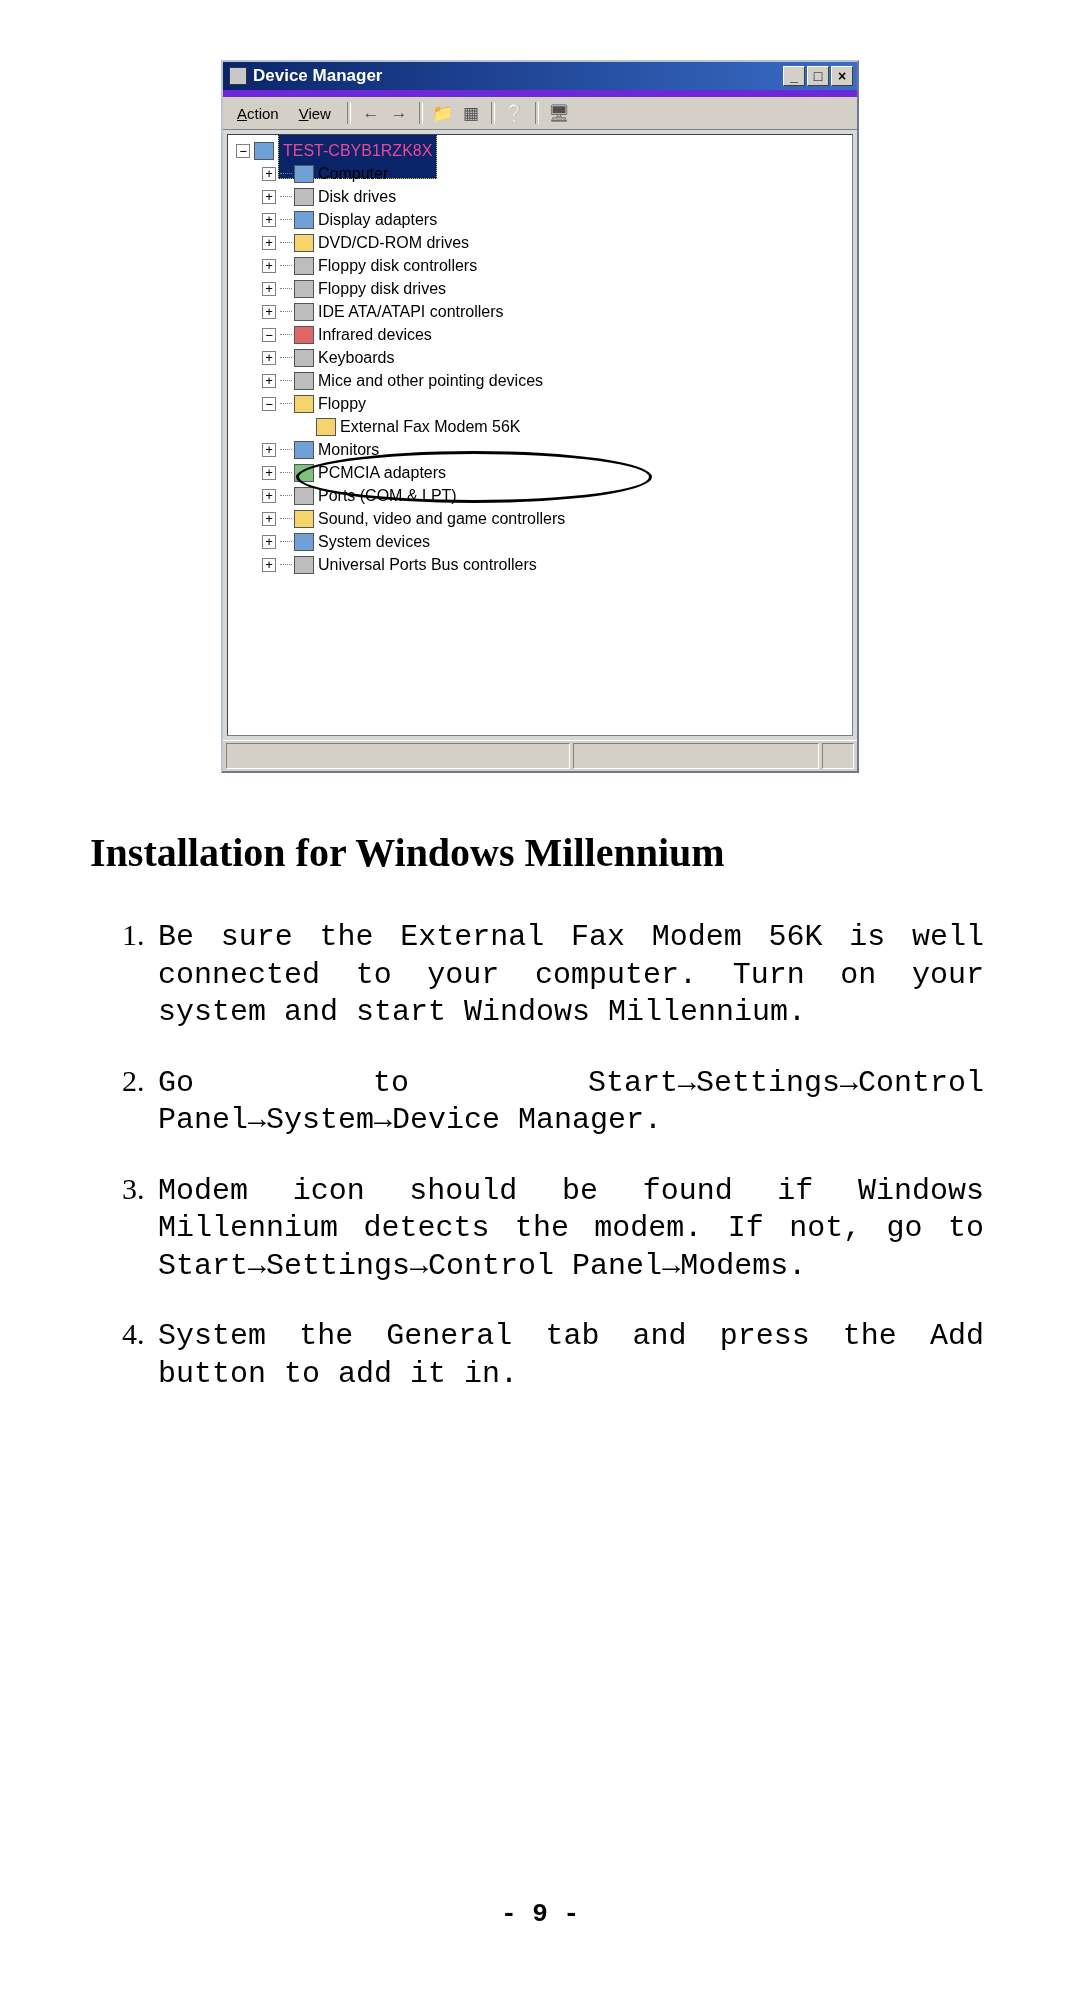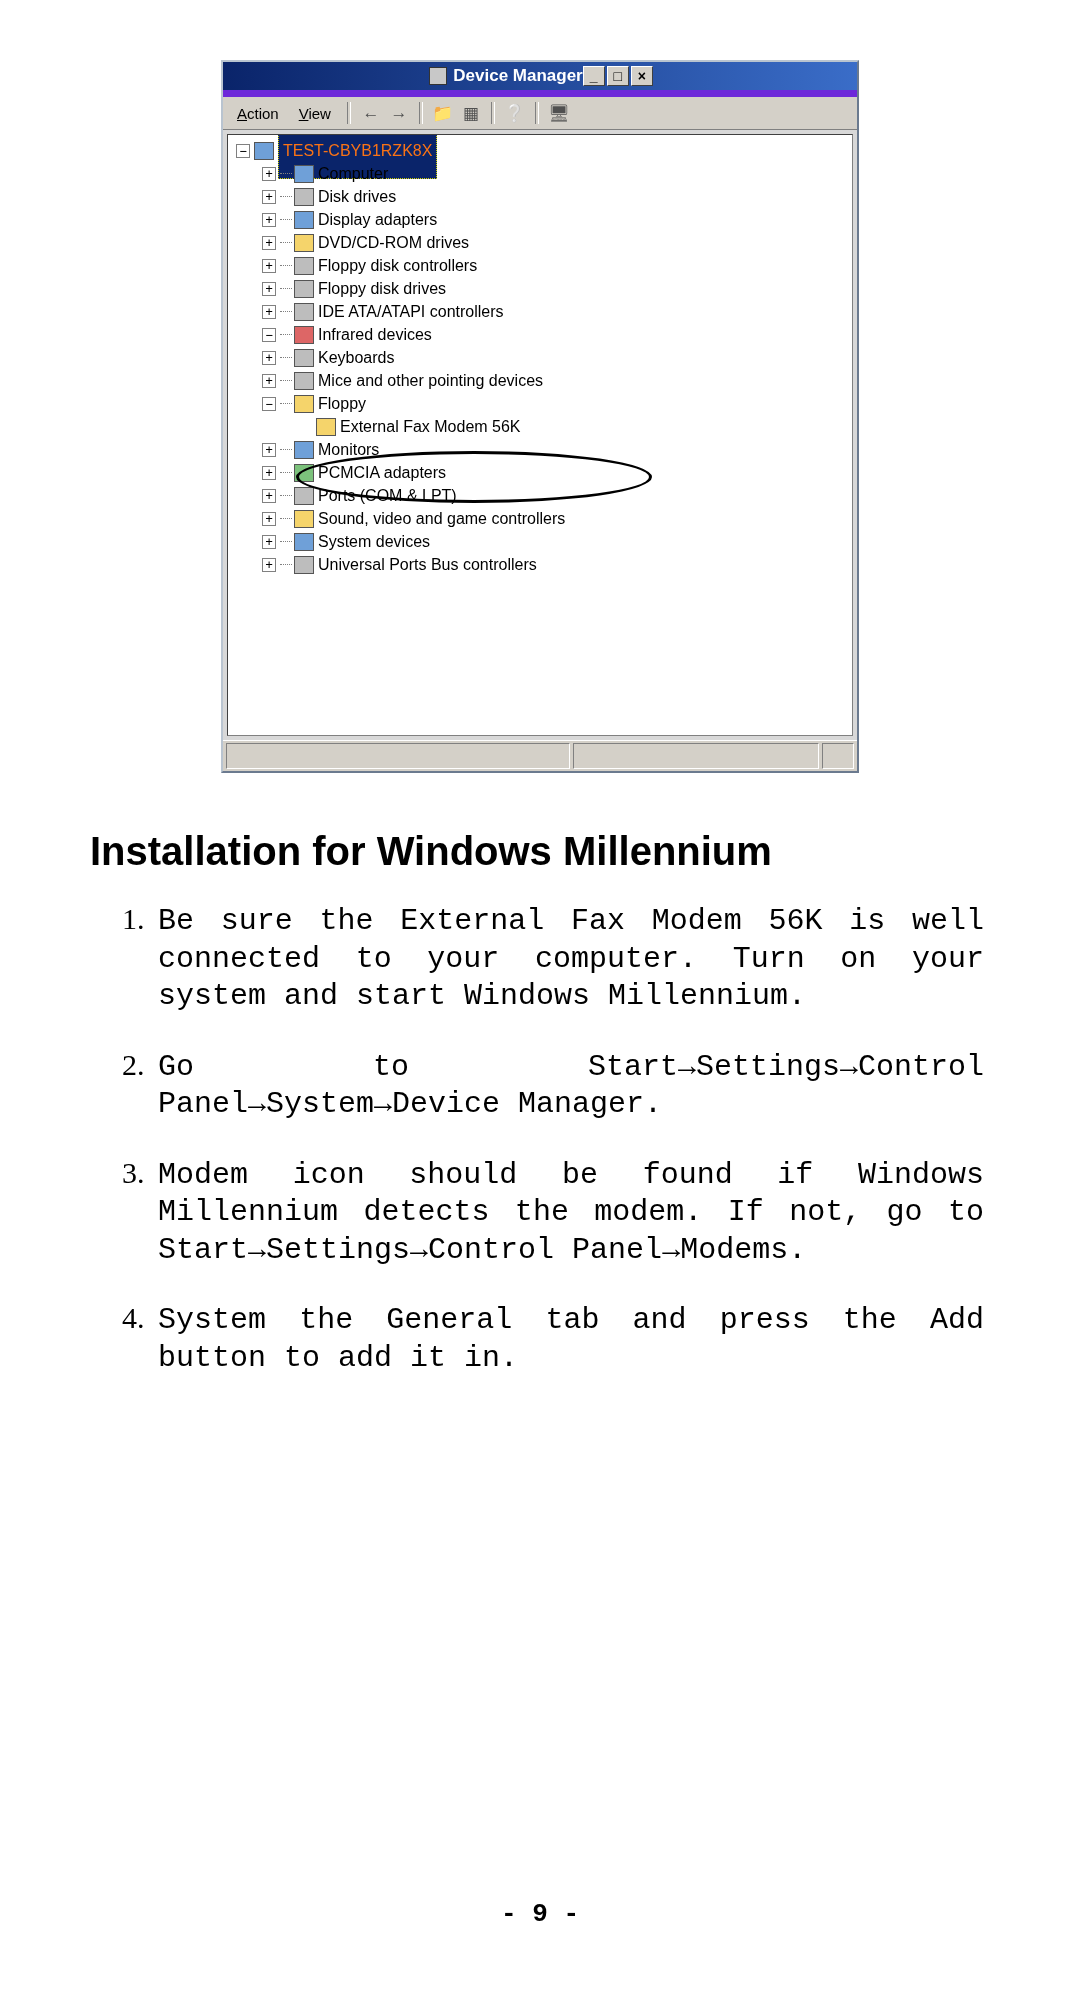--- a/index.html
+++ b/index.html
@@ -27,21 +27,21 @@
     border: 2px solid #6b7a8f;
     border-top-color: #b9c4d0;
     border-left-color: #b9c4d0;
     background: #d8d8d8;
     font-family: Tahoma, "MS Sans Serif", Arial, sans-serif;
     font-size: 17px;
   }
   .titlebar {
     display: flex;
     align-items: center;
-    justify-content: center;
+    justify-content: space-between;
     background: linear-gradient(to right,#0a246a,#3a6dc8);
     color: #fff;
     height: 28px;
     padding: 0 4px 0 6px;
     font-weight: bold;
   }
   .titlebar .tleft { display:flex; align-items:center; gap:6px; }
   .title-icon { width:16px; height:16px; background:#c8c8c8; border:1px solid #333; display:inline-block;}
   .winbtns { display:flex; gap:2px; }
   .winbtn {
@@ -90,21 +90,21 @@
     font-family:monospace;
   }
   .noexp { width:14px; display:inline-block; margin-right:4px;}
   .dots { display:inline-block; width:12px; border-bottom:1px dotted #808080; margin-right:2px; vertical-align:middle;}
   .icn { width:18px; height:16px; display:inline-block; margin-right:4px; background:#b8b8b8; border:1px solid #555; vertical-align:middle;}
   .icn.mon { background:#6fa0d8;}
   .icn.drv { background:#bdbdbd;}
   .icn.yellow { background:#f5d46b;}
   .icn.green { background:#7cc27c;}
   .sel {
-    background:#0a246a; color:#f97316; padding:16px 4px; border:1px dotted #cfcf00;
+    background:#0a246a; color:#ec4899; padding:16px 4px; border:1px dotted #cfcf00;
   }
   .circle {
     position:absolute;
     left:68px; top:316px;
     width:350px; height:46px;
     border:3px solid #000;
     border-radius:50%;
     pointer-events:none;
   }
   .statusbar {
@@ -118,24 +118,24 @@
   .statusbar .cell {
     flex:1;
     border:1px solid #808080;
     border-bottom-color:#fff; border-right-color:#fff;
     background:#d4d0c8;
   }
   .statusbar .cell.big{flex:1.4;}
 
   
   h2.section {
-    font-family: Liberation Sans, sans-serif;
+    font-family: Liberation Serif, serif;
     font-size: 40px;
     font-weight: bold;
-    margin: 0 0 26px 0;
+    margin: 0 0 40px 0;
   }
   ol.steps {
     margin:6px;
     padding-left: 56px;
     font-family: "Courier New", monospace;
     font-size: 30px;
     line-height: 1.25;
   }
   ol.steps > li {
     margin-bottom: 30px;

